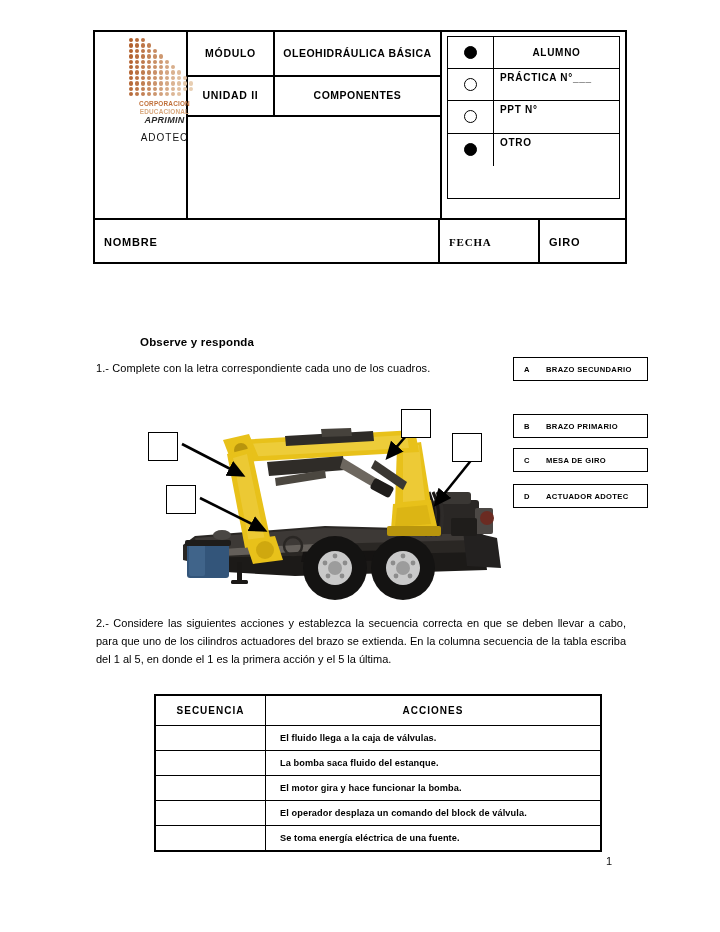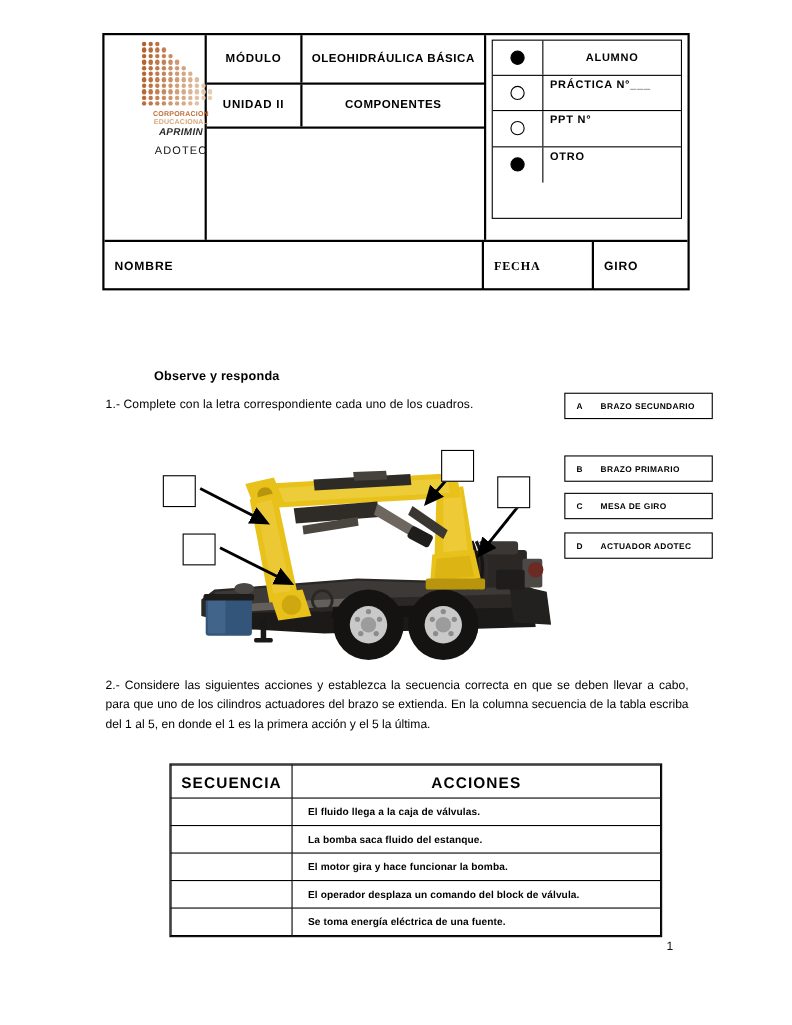--- a/index.html
+++ b/index.html
@@ -321,21 +321,21 @@
   .act-table table {
     width: 100%;
     border-collapse: collapse;
   }
   .act-table th, .act-table td {
     border: 1.3px solid #000;
     box-sizing: border-box;
   }
   .act-table th {
     height: 30px;
-    font-size: 14px;
+    font-size: 10px;
     font-weight: bold;
     letter-spacing: 1px;
     text-align: center;
   }
   .act-table td.seq { width: 110px; height: 25px; }
   .act-table td.act {
     height: 25px;
     font-size: 9.2px;
     font-weight: bold;
     letter-spacing: 0.1px;

